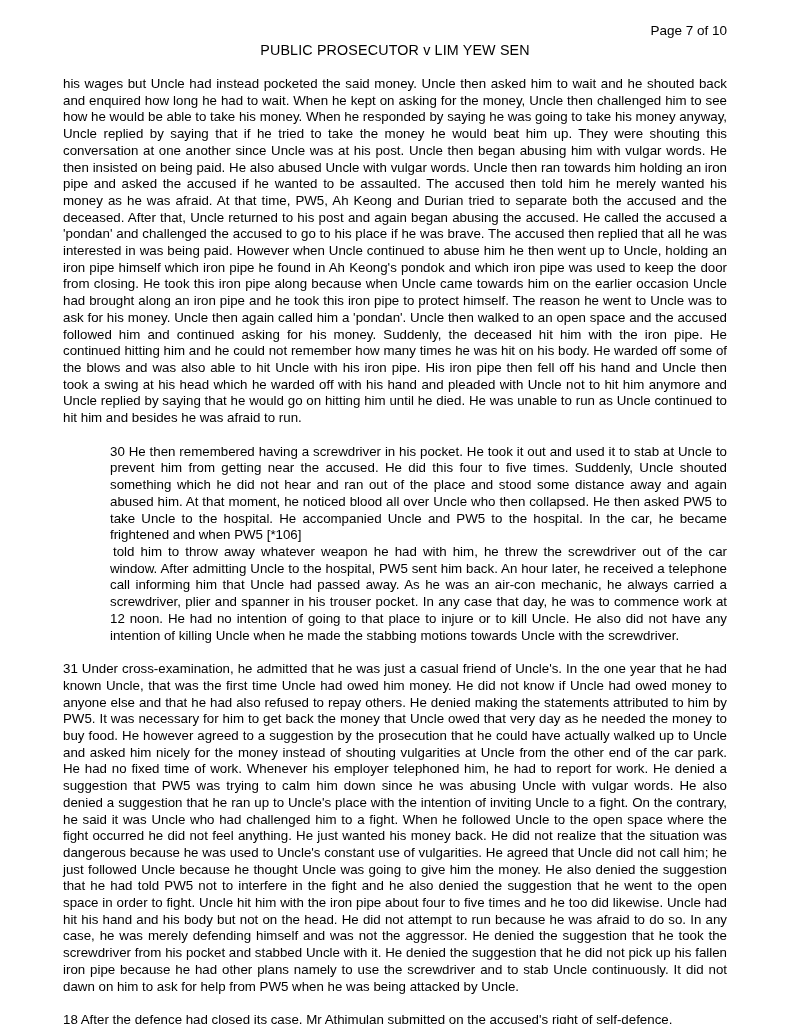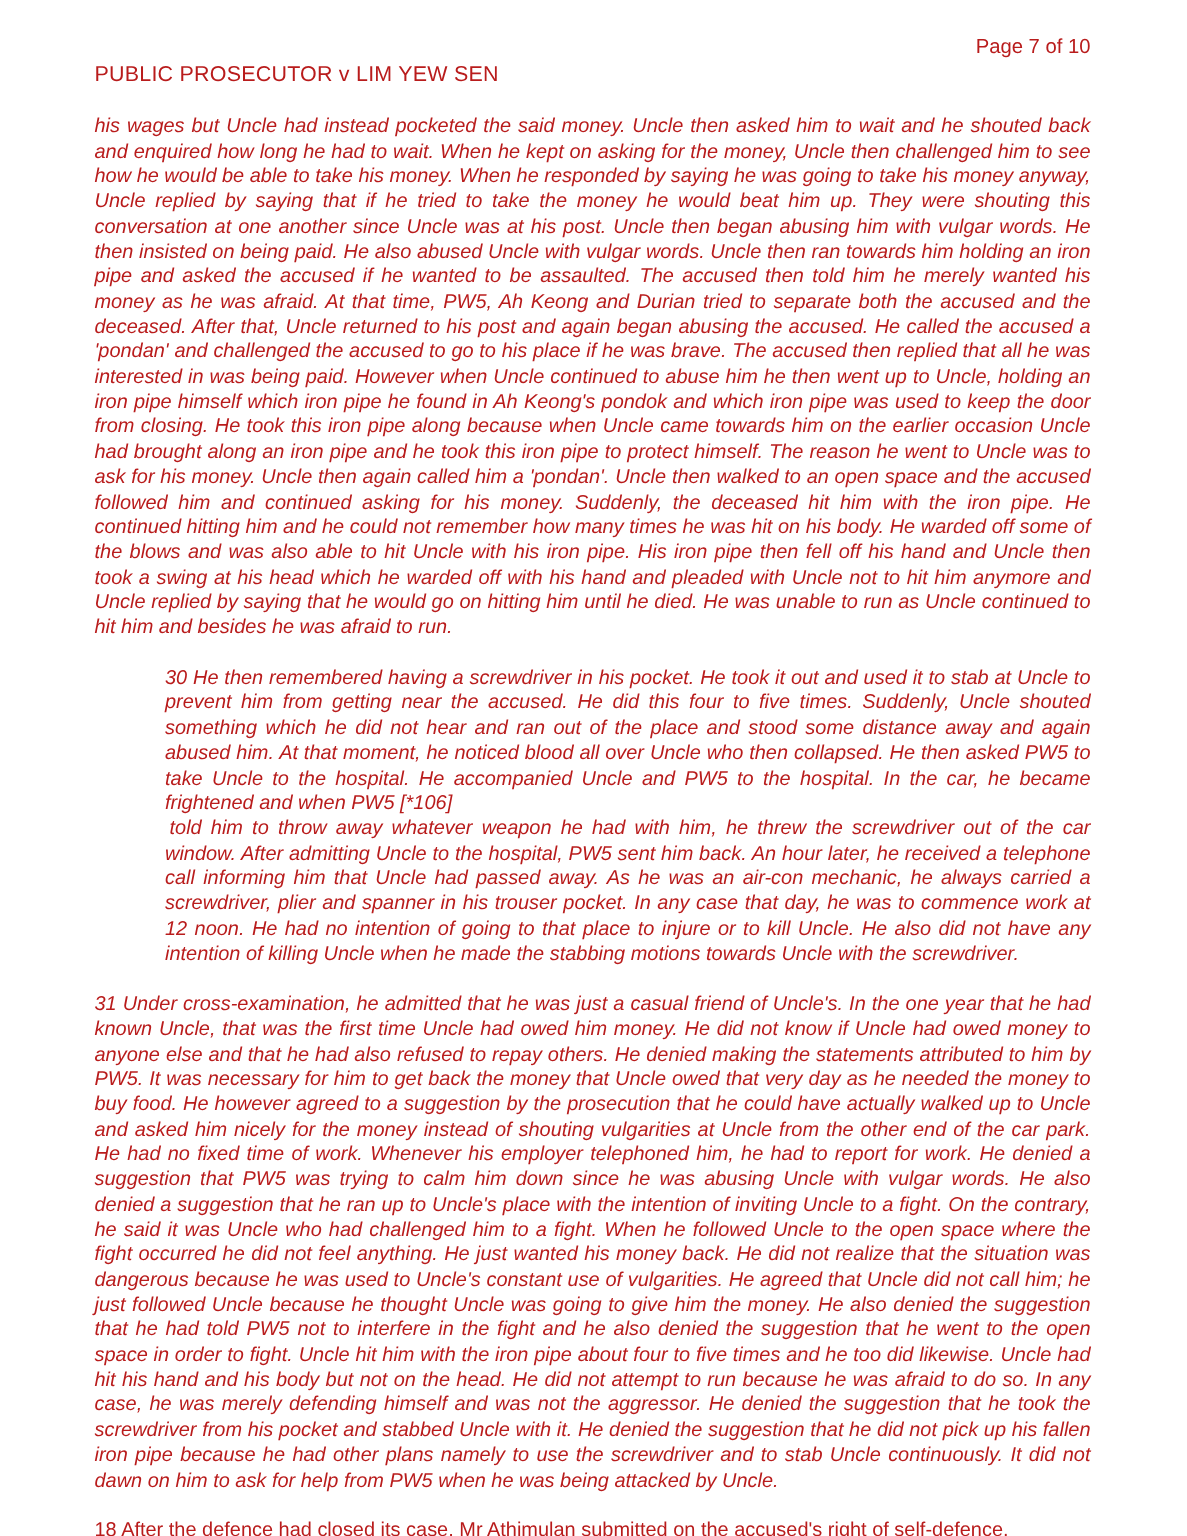--- a/index.html
+++ b/index.html
@@ -8,40 +8,41 @@
     background: #ffffff;
   }
   .page {
     position: relative;
     width: 791px;
     height: 1024px;
     box-sizing: border-box;
     background: #ffffff;
     padding: 22px 64px 20px 63px;
     font-family: "Liberation Sans", sans-serif;
-    color: #b91c1c;
+    color: #000000;
   }
   .page-num {
     text-align: right;
     font-size: 13.5px;
     line-height: 17px;
     margin-bottom: 2px;
   }
   .doc-title {
+    text-align: center;
     font-size: 14.3px;
     line-height: 18px;
     letter-spacing: 0.15px;
     margin-bottom: 17px;
   }
   .body-text p {
     margin: 0 0 17px 0;
     font-size: 13.3px;
     line-height: 16.7px;
   }
-  .just { text-align: justify; font-style: italic; }
+  .just { text-align: justify; }
   .para-group { margin-bottom: 17px; margin-left: 47px; }
   .para-group p { margin-bottom: 0; }
   .indent-sm { text-indent: 3px; }
   .single-line { margin-bottom: 13px !important; }
 </style>
 </head>
 <body>
 
 <div class="page">
 

